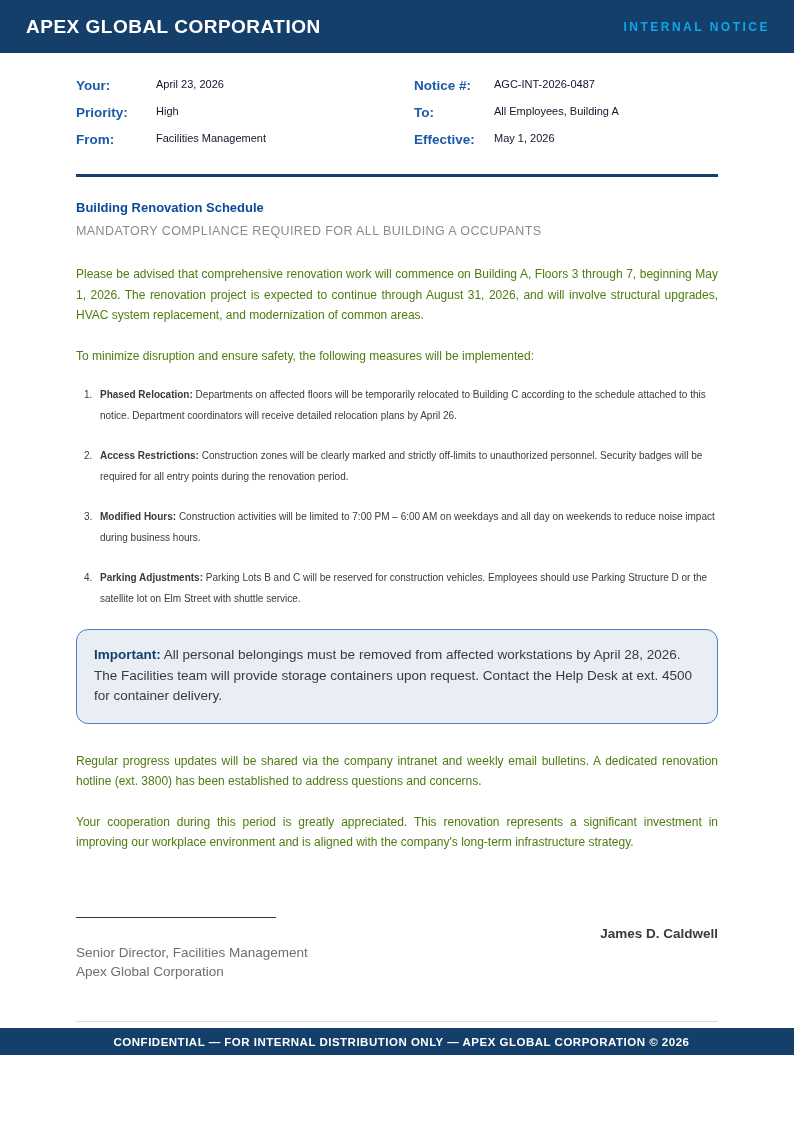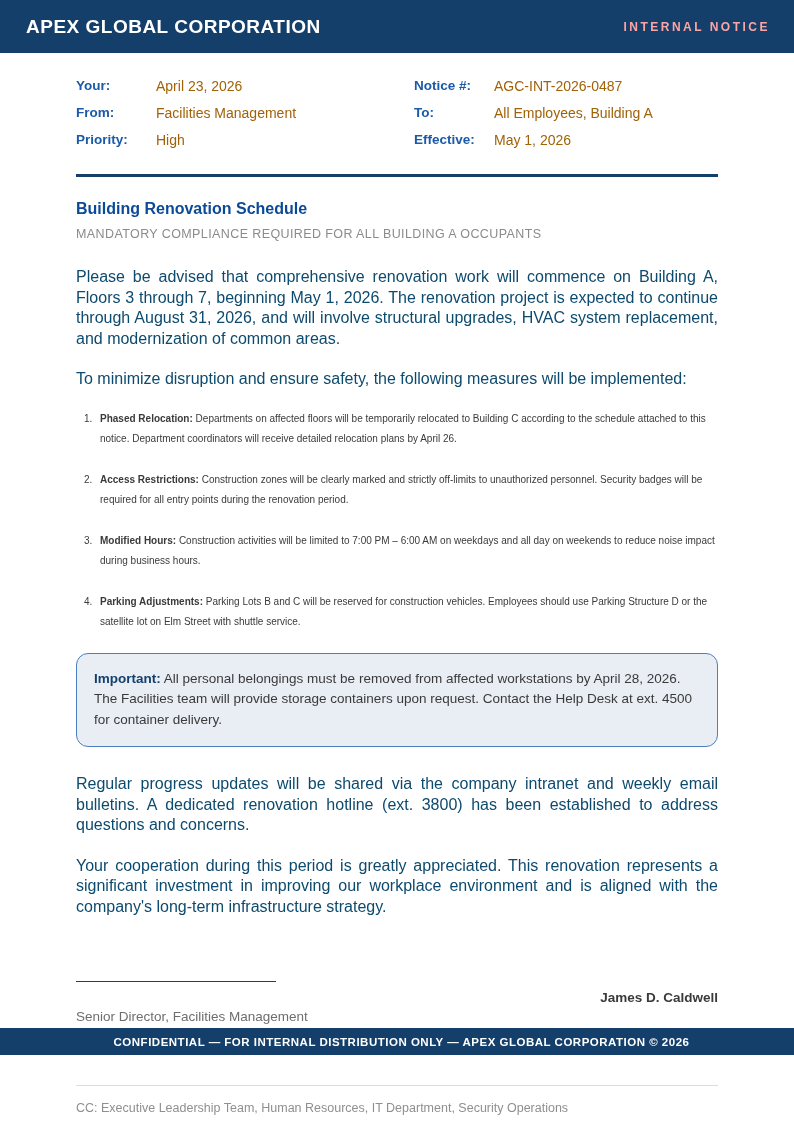--- a/index.html
+++ b/index.html
@@ -23,21 +23,21 @@
     justify-content: space-between;
     padding: 0 24px 0 26px;
   }
   .header-company {
     color: #ffffff;
     font-size: 19px;
     font-weight: bold;
     letter-spacing: 0.5px;
   }
   .header-tag {
-    color: #fca5a5;
+    color: #0ea5e9;
     font-size: 12px;
     font-weight: bold;
     letter-spacing: 2.5px;
   }
 
   
   .content {
     margin: 0 76px;
     width: 642px;
   }
@@ -51,50 +51,50 @@
   }
   .meta-col { display: flex; flex-direction: column; }
   .meta-row { display: flex; height: 27px; align-items: flex-start; }
   .meta-label {
     width: 80px;
     flex-shrink: 0;
     font-weight: bold;
     color: #1a5aa8;
     font-size: 13.5px;
   }
-  .meta-value { color: #a16207; font-size: 14px; }
+  .meta-value { color: #0f172a; font-size: 11px; }
 
   .thick-rule {
     margin-top: 15px;
     height: 3px;
     background: #153f6b;
     border: none;
   }
 
   
   .doc-title {
     margin-top: 23px;
     color: #0b4a99;
-    font-size: 16px;
+    font-size: 13px;
     font-weight: bold;
   }
   .doc-subtitle {
     margin-top: 9px;
     color: #8b8b8b;
     font-size: 12.5px;
     letter-spacing: 0.4px;
   }
 
   
   .para {
     margin-top: 20px;
-    font-size: 16px;
+    font-size: 12px;
     line-height: 20.5px;
     text-align: justify;
-    color: #0c4a6e;
+    color: #4d7c0f;
   }
   .para.first { margin-top: 26px; }
   .para.no-justify { text-align: left; }
 
   
   ol.measures {
     margin-top: 19px;
     padding-left: 24px;
     list-style: none;
     counter-reset: item;
@@ -191,26 +191,26 @@
 
 <main class="content">
 
   <section class="meta">
     <div class="meta-col">
       <div class="meta-row">
         <span class="meta-label">Your:</span>
         <span class="meta-value">April 23, 2026</span>
       </div>
       <div class="meta-row">
+        <span class="meta-label">Priority:</span>
+        <span class="meta-value">High</span>
+      </div>
+      <div class="meta-row">
         <span class="meta-label">From:</span>
         <span class="meta-value">Facilities Management</span>
-      </div>
-      <div class="meta-row">
-        <span class="meta-label">Priority:</span>
-        <span class="meta-value">High</span>
       </div>
     </div>
     <div class="meta-col">
       <div class="meta-row">
         <span class="meta-label">Notice #:</span>
         <span class="meta-value">AGC-INT-2026-0487</span>
       </div>
       <div class="meta-row">
         <span class="meta-label">To:</span>
         <span class="meta-value">All Employees, Building A</span>

